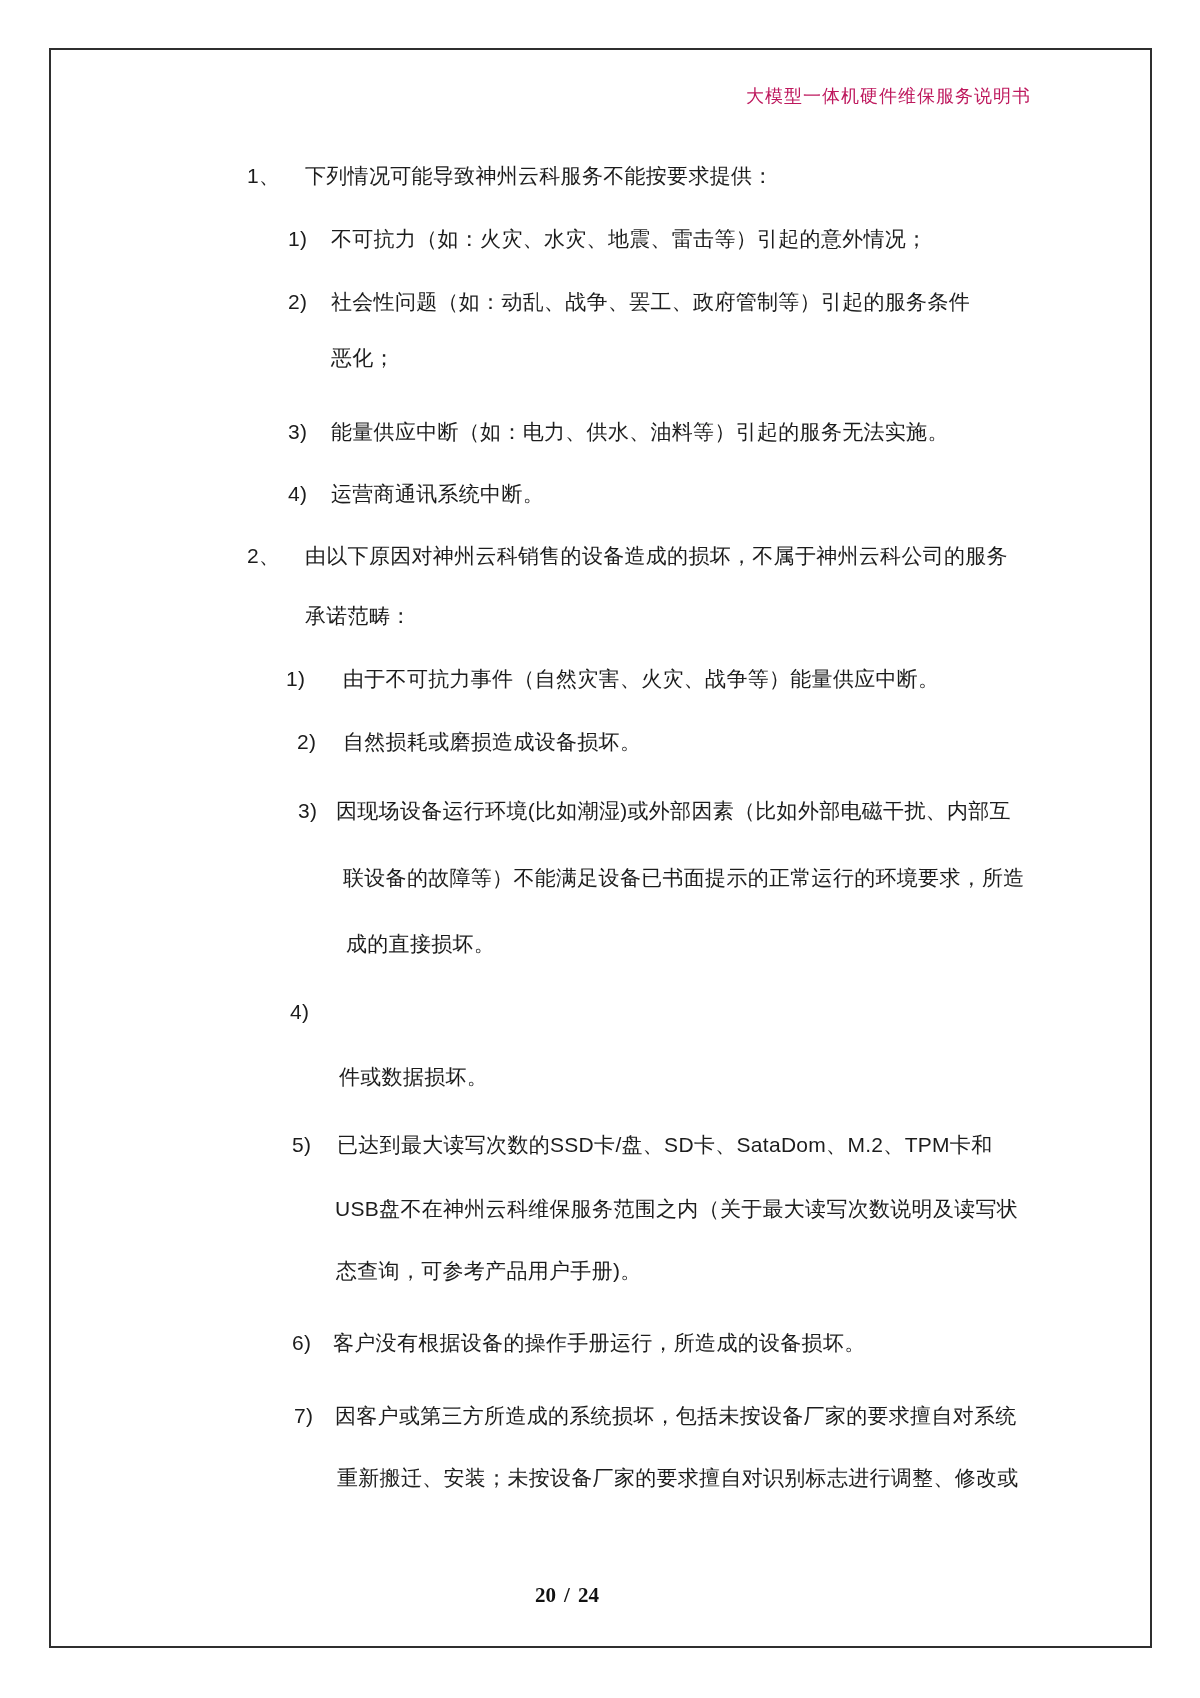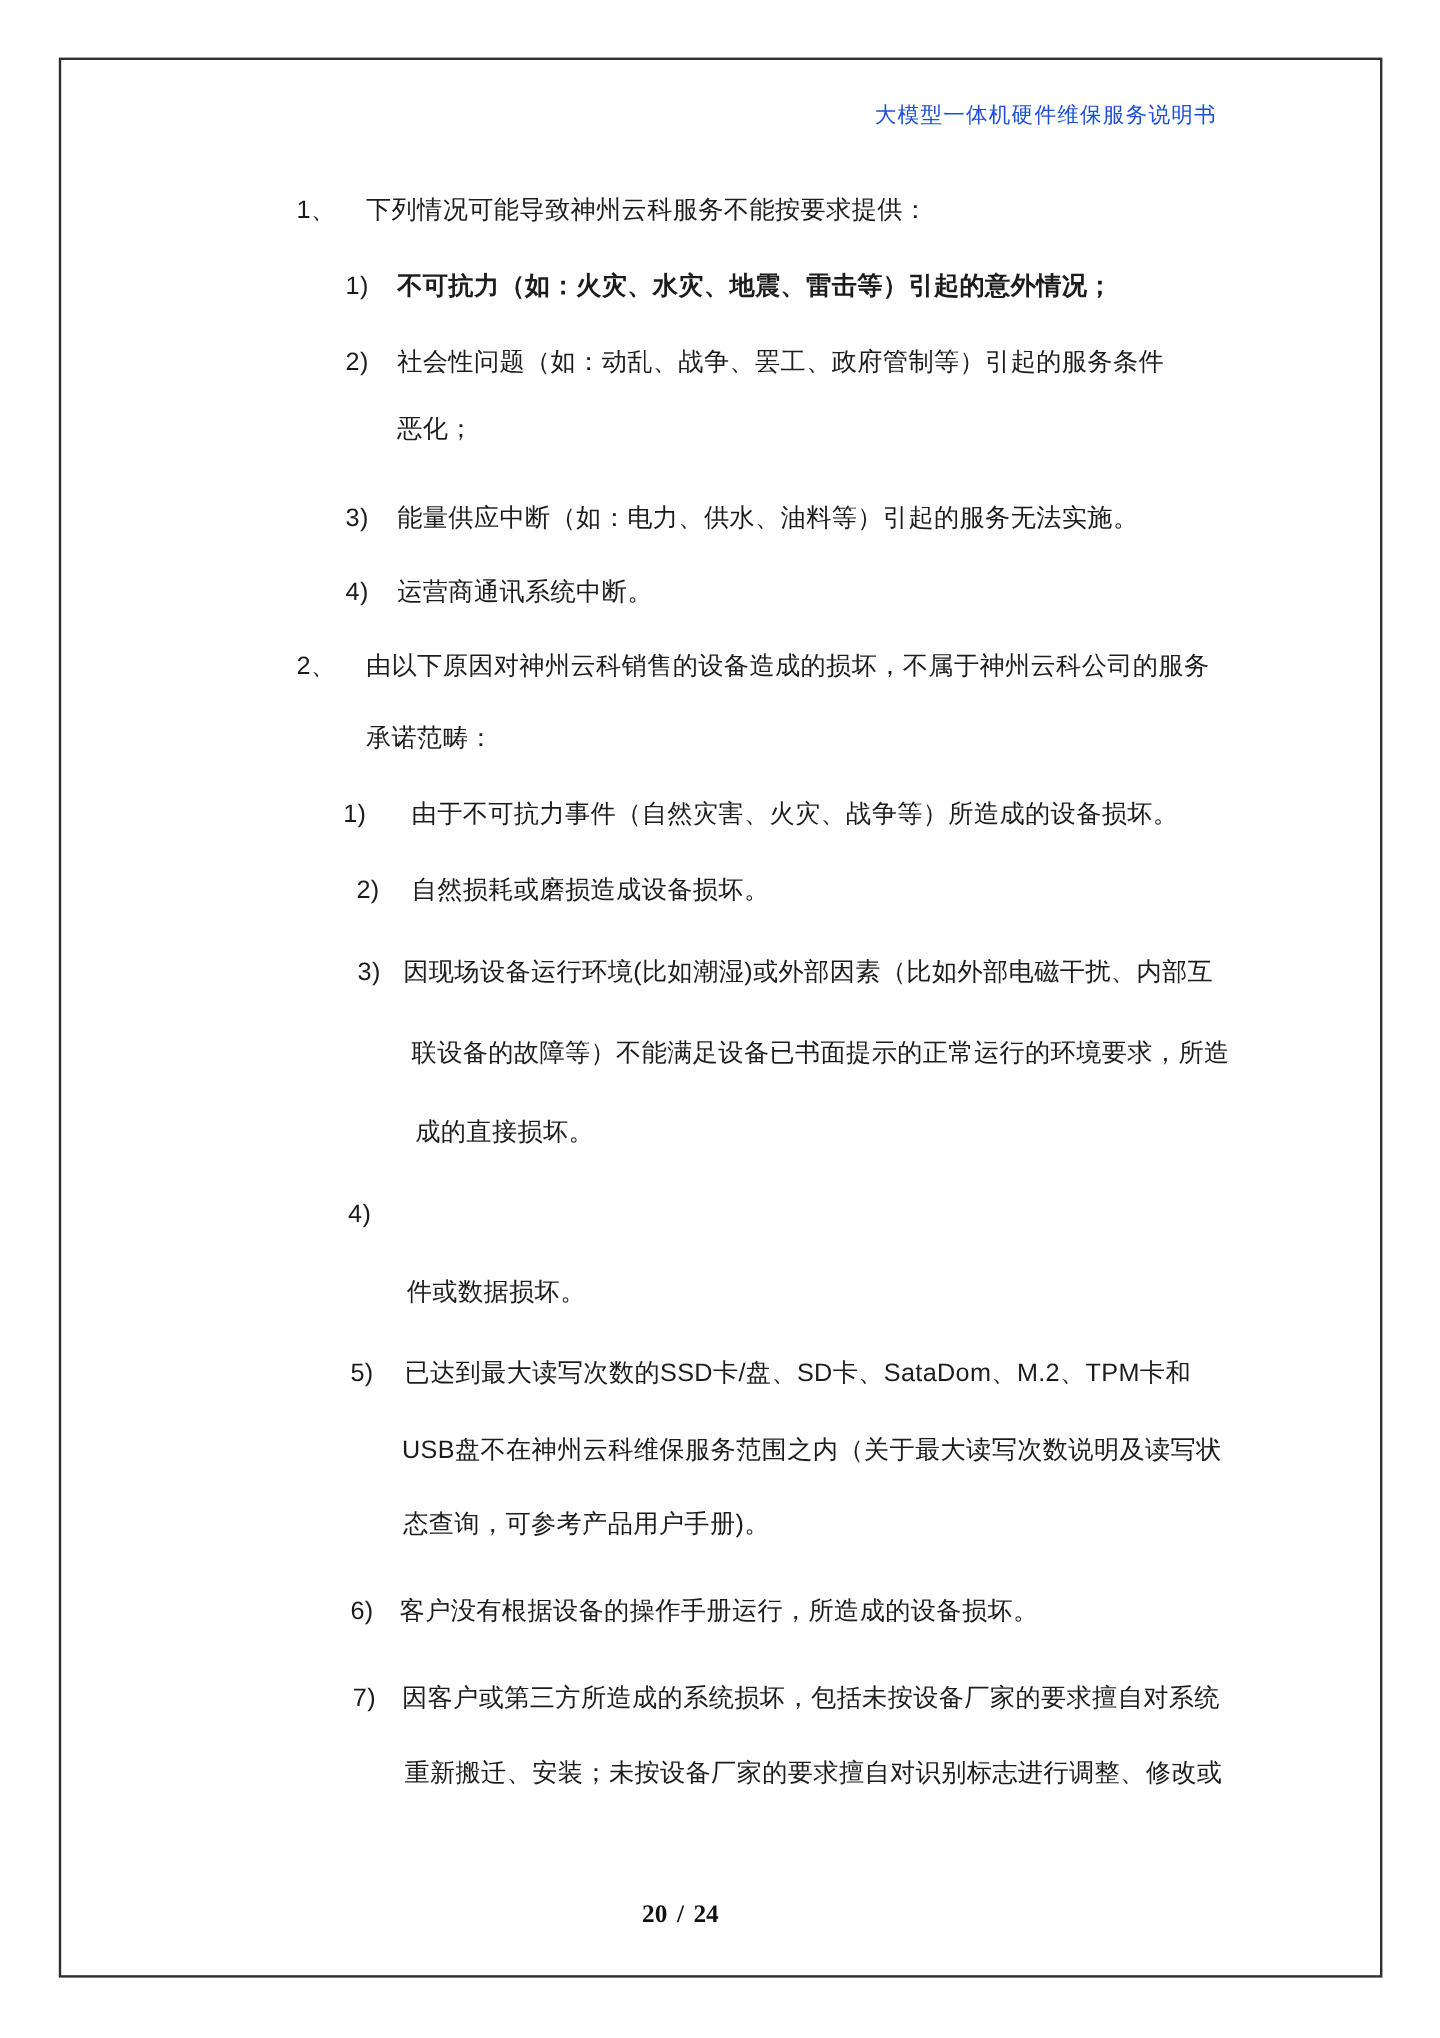--- a/index.html
+++ b/index.html
@@ -6,23 +6,23 @@
   body{
     width:1200px;height:1698px;position:relative;overflow:hidden;
     font-family:"Liberation Sans","DejaVu Sans",sans-serif;
     color:#1c1c1c;
   }
   .page-border{
     position:absolute;left:49px;top:48px;width:1103px;height:1600px;
     border:2px solid #2f2f2f;box-sizing:border-box;background:#ffffff;
   }
   .doc-header{
-    position:absolute;top:84px;right:186px;
+    position:absolute;top:84px;right:169px;
     font-family:"Liberation Serif","DejaVu Serif",serif;
-    font-size:18px;letter-spacing:1px;color:#1d4ed8;white-space:nowrap;
+    font-size:18px;letter-spacing:1px;color:#be185d;white-space:nowrap;
   }
   .line{
     position:absolute;left:0;width:1200px;height:28px;
     font-size:21px;line-height:27px;letter-spacing:0.3px;color:#1c1c1c;
   }
   .line .num,.line .txt{position:absolute;top:0;white-space:nowrap;}
   .doc-footer{
     position:absolute;left:0;top:1583px;width:1134px;text-align:center;
     font-family:"Liberation Serif","DejaVu Serif",serif;
     font-weight:bold;font-size:21px;color:#111111;
@@ -37,21 +37,21 @@
 <div class="doc-header">大模型一体机硬件维保服务说明书</div>
 
 <div id="content">
   <div class="line" style="top: 162px;">
     <span class="num" style="left: 247px;">1、</span>
     <span class="txt" style="left: 305px;">下列情况可能导致神州云科服务不能按要求提供：</span>
   </div>
 
   <div class="line" style="top: 225px;">
     <span class="num" style="left: 288px;">1)</span>
-    <span class="txt" style="left: 331px; font-weight: bold;">不可抗力（如：火灾、水灾、地震、雷击等）引起的意外情况；</span>
+    <span class="txt" style="left: 331px;">不可抗力（如：火灾、水灾、地震、雷击等）引起的意外情况；</span>
   </div>
 
   <div class="line" style="top: 288px;">
     <span class="num" style="left: 288px;">2)</span>
     <span class="txt" style="left: 331px;">社会性问题（如：动乱、战争、罢工、政府管制等）引起的服务条件</span>
   </div>
 
   <div class="line" style="top: 344px;">
 
     <span class="txt" style="left: 331px;">恶化；</span>
@@ -72,21 +72,21 @@
     <span class="txt" style="left: 305px;">由以下原因对神州云科销售的设备造成的损坏，不属于神州云科公司的服务</span>
   </div>
 
   <div class="line" style="top: 602px;">
 
     <span class="txt" style="left: 305px;">承诺范畴：</span>
   </div>
 
   <div class="line" style="top: 665px;">
     <span class="num" style="left: 286px;">1)</span>
-    <span class="txt" style="left: 343px;">由于不可抗力事件（自然灾害、火灾、战争等）所造成的设备损坏。</span>
+    <span class="txt" style="left: 343px;">由于不可抗力事件（自然灾害、火灾、战争等）能量供应中断。</span>
   </div>
 
   <div class="line" style="top: 728px;">
     <span class="num" style="left: 297px;">2)</span>
     <span class="txt" style="left: 343px;">自然损耗或磨损造成设备损坏。</span>
   </div>
 
   <div class="line" style="top: 797px;">
     <span class="num" style="left: 298px;">3)</span>
     <span class="txt" style="left: 336px;">因现场设备运行环境(比如潮湿)或外部因素（比如外部电磁干扰、内部互</span>

